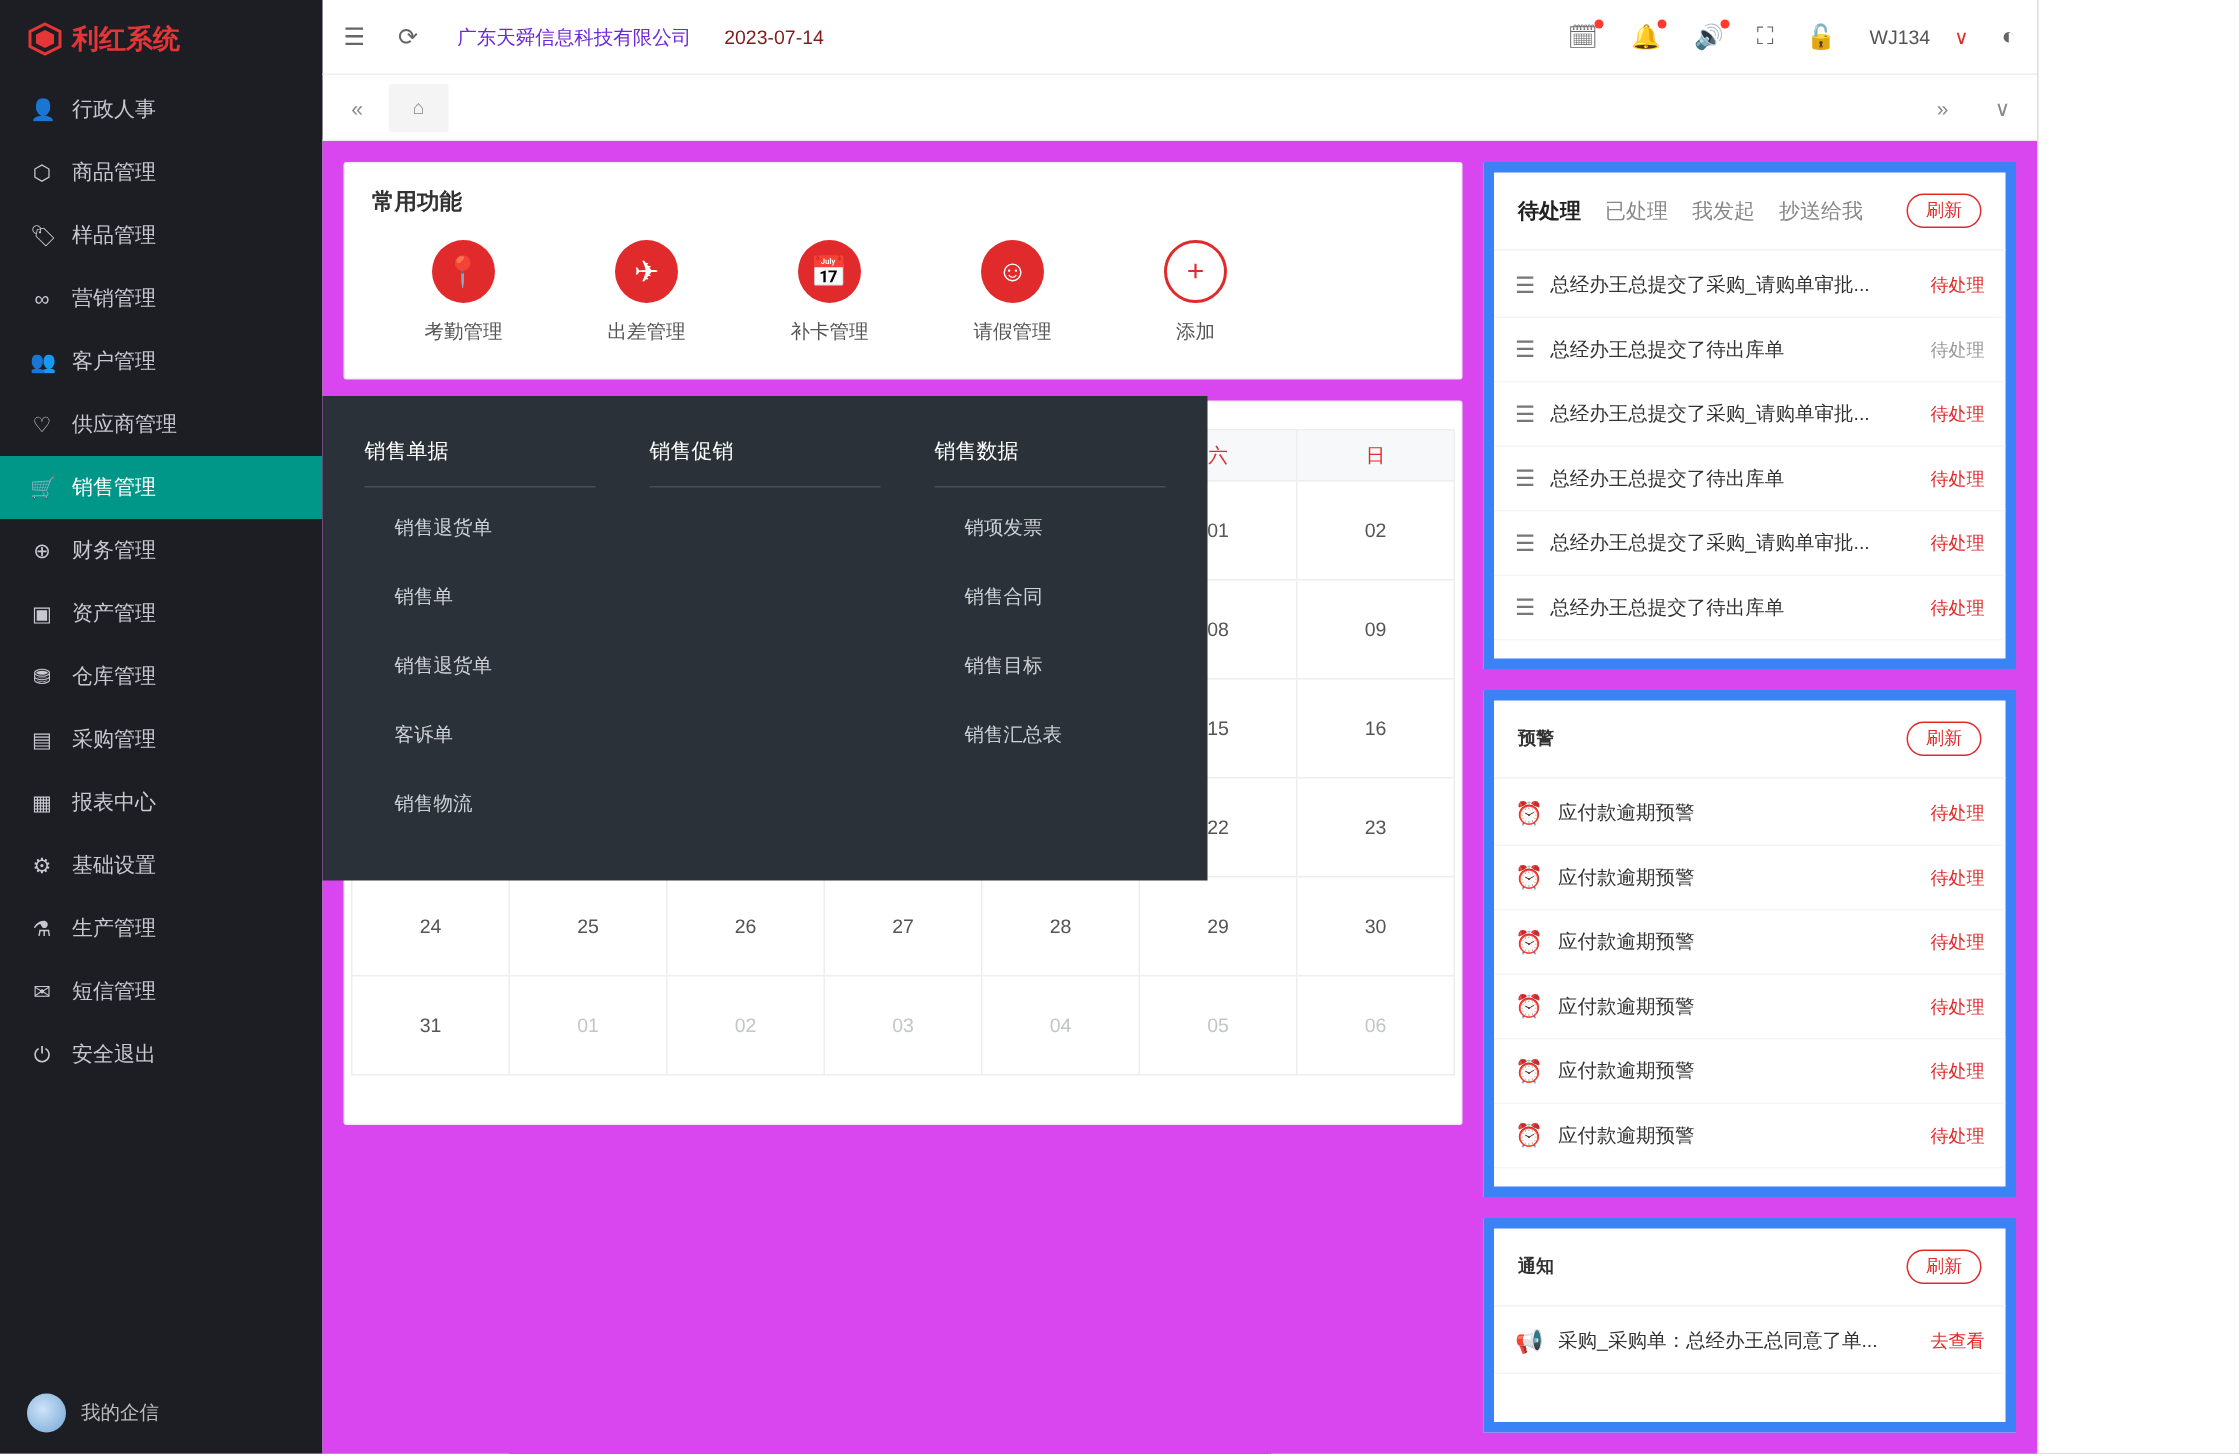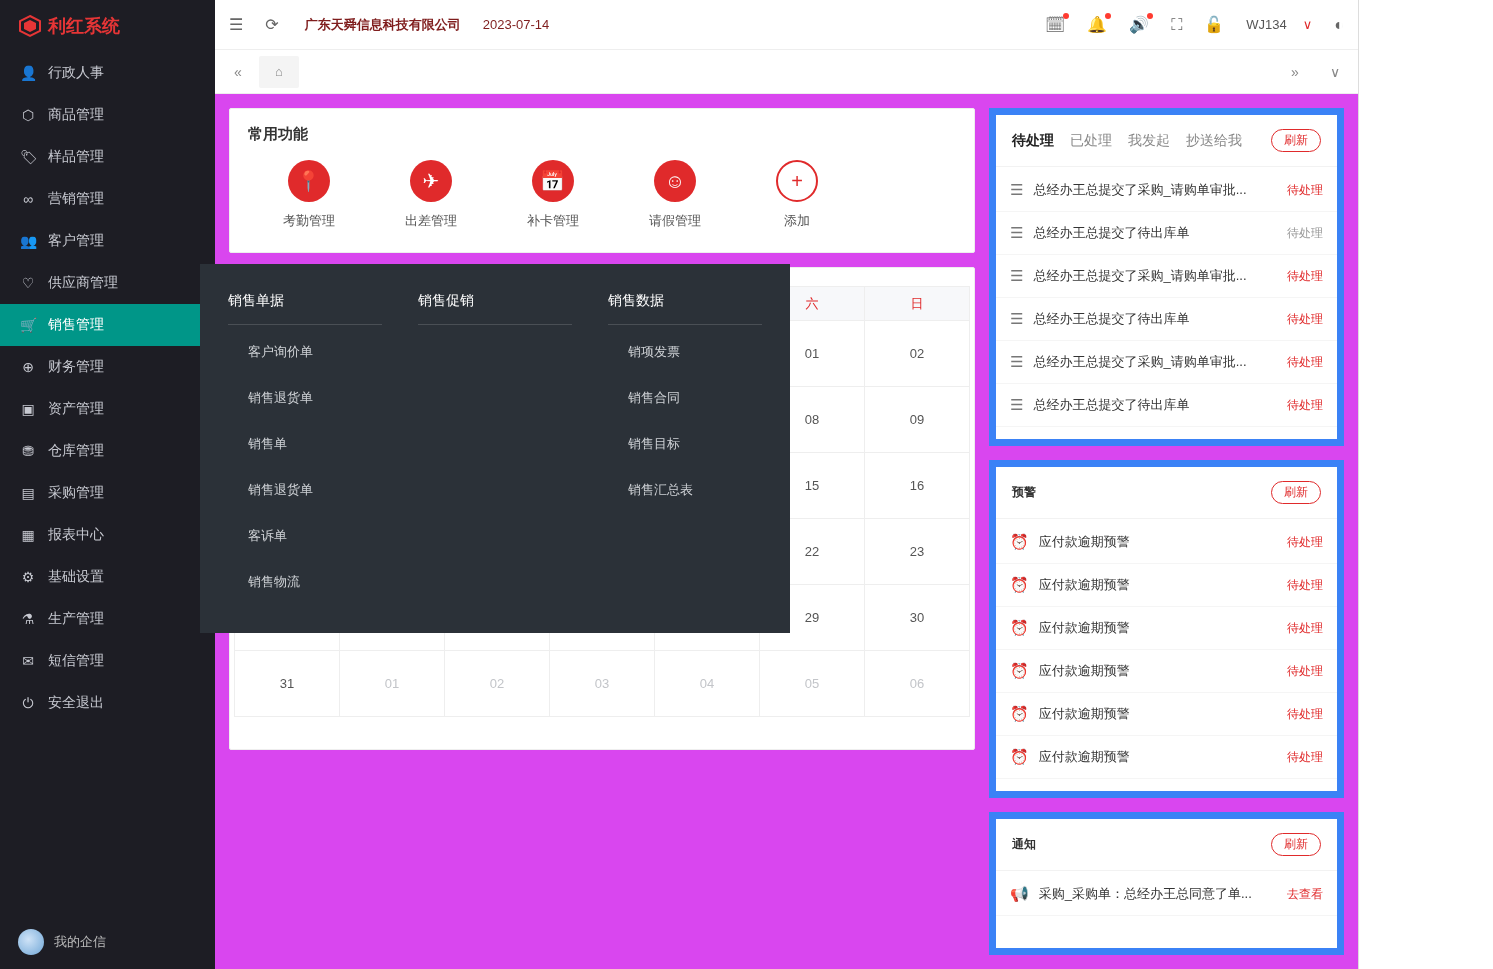--- a/index.html
+++ b/index.html
@@ -11,32 +11,32 @@
   .logo { display: flex; align-items: center; gap: 6px; padding: 14px 18px; color: #e63536; font-weight: bold; font-size: 18px; }
   .logo svg { width: 24px; height: 24px; }
   .nav { list-style: none; flex: 1; }
   .nav li { display: flex; align-items: center; gap: 12px; padding: 12px 20px; cursor: pointer; color: #c7c9d1; font-size: 14px; }
   .nav li.active { background: #009688; color: #fff; }
   .nav li .nav-icon { width: 16px; text-align: center; font-size: 14px; }
   .sidebar-bottom { padding: 14px 18px; display: flex; align-items: center; gap: 10px; color: #bbb; }
   .avatar-sm { width: 26px; height: 26px; border-radius: 50%; background: radial-gradient(circle at 40% 40%, #cfe3f7, #6fa6d6); }
 
   
-  .flyout { position: absolute; left: 200px; top: 264px; background: #2b3138; color: #ddd; display: flex; padding: 28px 10px 28px 10px; z-index: 50; }
+  .flyout { position: absolute; left: 215px; top: 264px; background: #2b3138; color: #ddd; display: flex; padding: 28px 10px 28px 10px; z-index: 50; }
   .flyout-col { width: 190px; padding: 0 18px; }
   .flyout-col + .flyout-col { }
   .flyout-title { color: #fff; font-size: 14px; padding-bottom: 14px; border-bottom: 1px solid #4a4f55; margin-bottom: 4px; }
   .flyout ul { list-style: none; }
   .flyout ul li { padding: 14px 0 14px 20px; font-size: 13px; color: #cfd2d6; cursor: pointer; }
 
   
   .main { flex: 1; display: flex; flex-direction: column; min-width: 0; }
   .topbar { height: 50px; display: flex; align-items: center; padding: 0 14px; gap: 22px; border-bottom: 1px solid #eee; }
   .topbar .ic { color: #666; font-size: 16px; cursor: pointer; position: relative; }
-  .topbar .company { color: #7f1d1d; margin-left: 4px; font-weight: bold; }
+  .topbar .company { color: #6d28d9; margin-left: 4px; }
   .topbar .date { color: #7f1d1d; }
   .topbar .spacer { flex: 1; }
   .dot-red { position: absolute; top: -2px; right: -4px; width: 6px; height: 6px; background: #ff3b30; border-radius: 50%; }
   .topbar .user { display: flex; align-items: center; gap: 16px; color: #555; }
 
   .tabbar { height: 44px; display: flex; align-items: center; padding: 0 8px; border-bottom: 1px solid #eee; gap: 6px; }
   .tabbar .tab-arrow { width: 30px; text-align: center; color: #888; cursor: pointer; font-size: 14px; }
   .home-tab { width: 40px; height: 32px; display: flex; align-items: center; justify-content: center; background: #f4f4f4; border-radius: 2px; color: #888; cursor: pointer; }
   .tabbar .right { margin-left: auto; display: flex; gap: 10px; color: #888; }
 
@@ -172,21 +172,20 @@
     <div class="sidebar-bottom">
       <div class="avatar-sm"></div>
       <span>我的企信</span>
     </div>
   </aside>
 
   <div class="flyout" id="flyout">
       <div class="flyout-col">
         <div class="flyout-title">销售单据</div>
         <ul>
-          <li>客户询价单</li>
           <li>销售退货单</li>
           <li>销售单</li>
           <li>销售退货单</li>
           <li>客诉单</li>
           <li>销售物流</li>
         </ul>
       </div>
       <div class="flyout-col">
         <div class="flyout-title">销售促销</div>
       </div>

